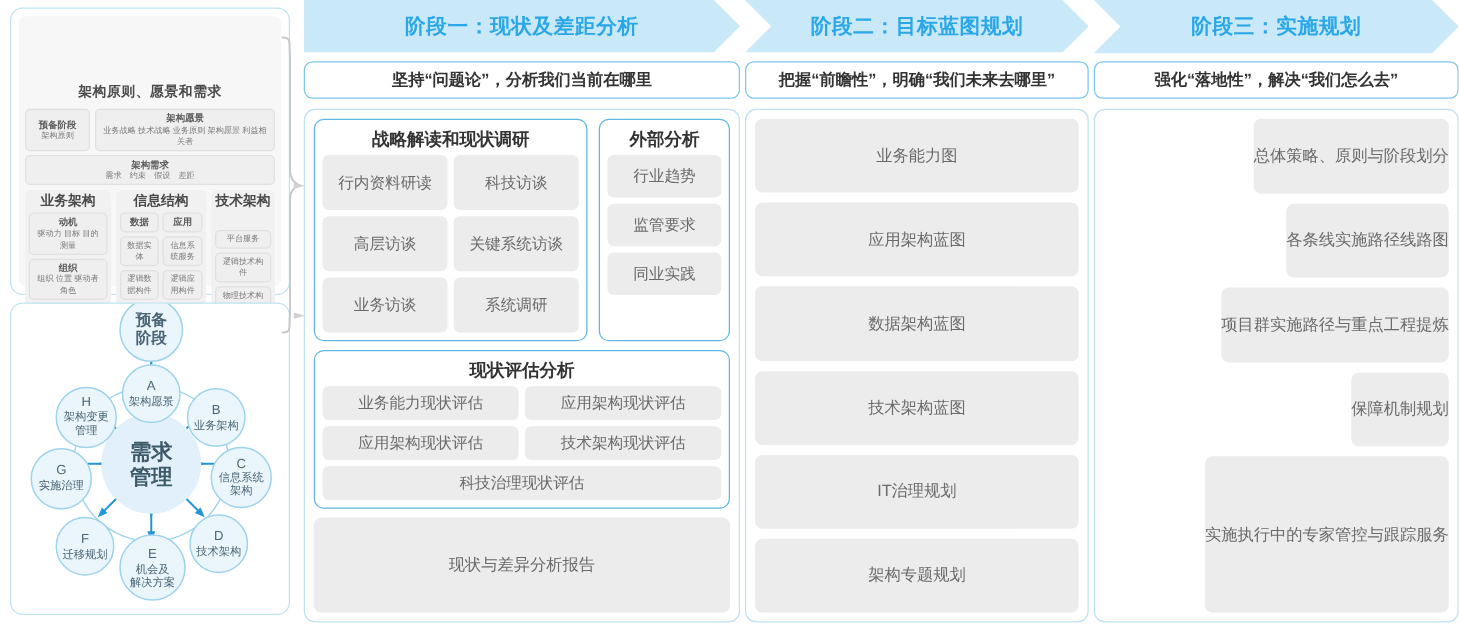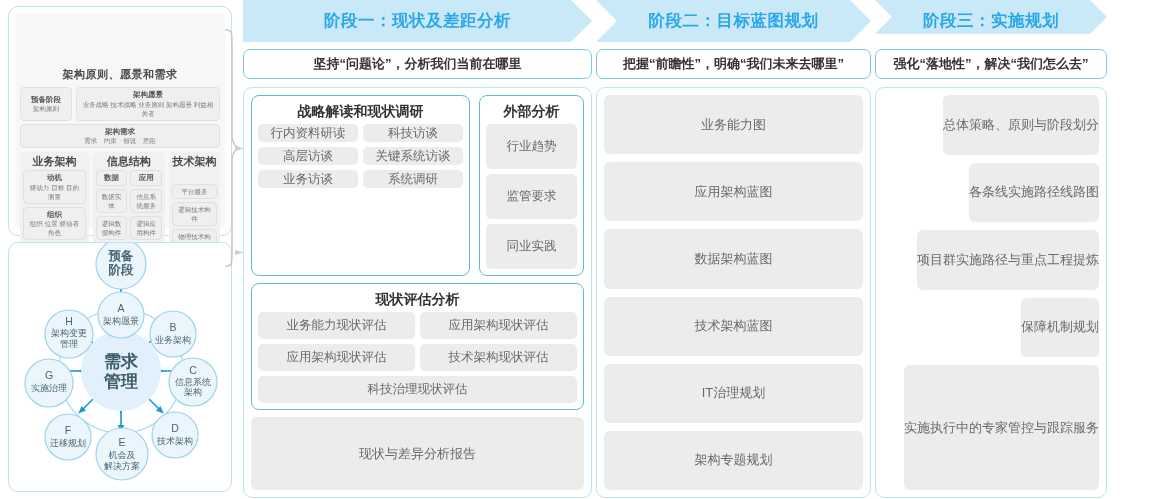--- a/index.html
+++ b/index.html
@@ -60,21 +60,21 @@
   }
   #circle-svg { position:absolute; left:0; top:0; }
 
   
   #bracket { position:absolute; left:222px; top:28px; }
 
   
   .phase-col { position:absolute; top:0; }
   #phase1 { left:243px; width:349px; }
   #phase2 { left:596px; width:275px; }
-  #phase3 { left:875px; width:232px; }
+  #phase3 { left:875px; width:292px; }
 
   .arrow-head {
     position:relative; height:42px;
     display:flex; align-items:center; justify-content:center;
   }
   .arrow-bg { position:absolute; inset:0; }
   .arrow-label {
     position:relative; z-index:2;
     font-size:16.5px; font-weight:bold; color:#2aa7e8; letter-spacing:.5px;
   }
@@ -106,22 +106,22 @@
     height:27px; text-align:center;
   }
   .grid2 { display:flex; flex-wrap:wrap; gap:5px; }
   .grid2 > .chip { width:calc(50% - 2.5px); }
   .grid1 { display:flex; flex-direction:column; gap:5px; }
   .grid1 > .chip { width:100%; }
 
   #p1-top { display:flex; gap:9px; }
   #p1-survey { flex:1; }
   #p1-external { width:105px; }
-  #p1-external .chip { height:45px; }
-  #p1-survey .chip { height:18px; }
+  #p1-external .chip { height:34px; }
+  #p1-survey .chip { height:44px; }
 
   .big-chip {
     background:#ececec; border-radius:6px; color:#6a6a6a; font-size:13px;
     display:flex; align-items:center; justify-content:center; flex:1;
   }
   .lane-chip {
     background:#ececec; border-radius:6px; color:#6a6a6a; font-size:13px;
     display:flex; align-items:center; justify-content:center;
   }
 </style>

